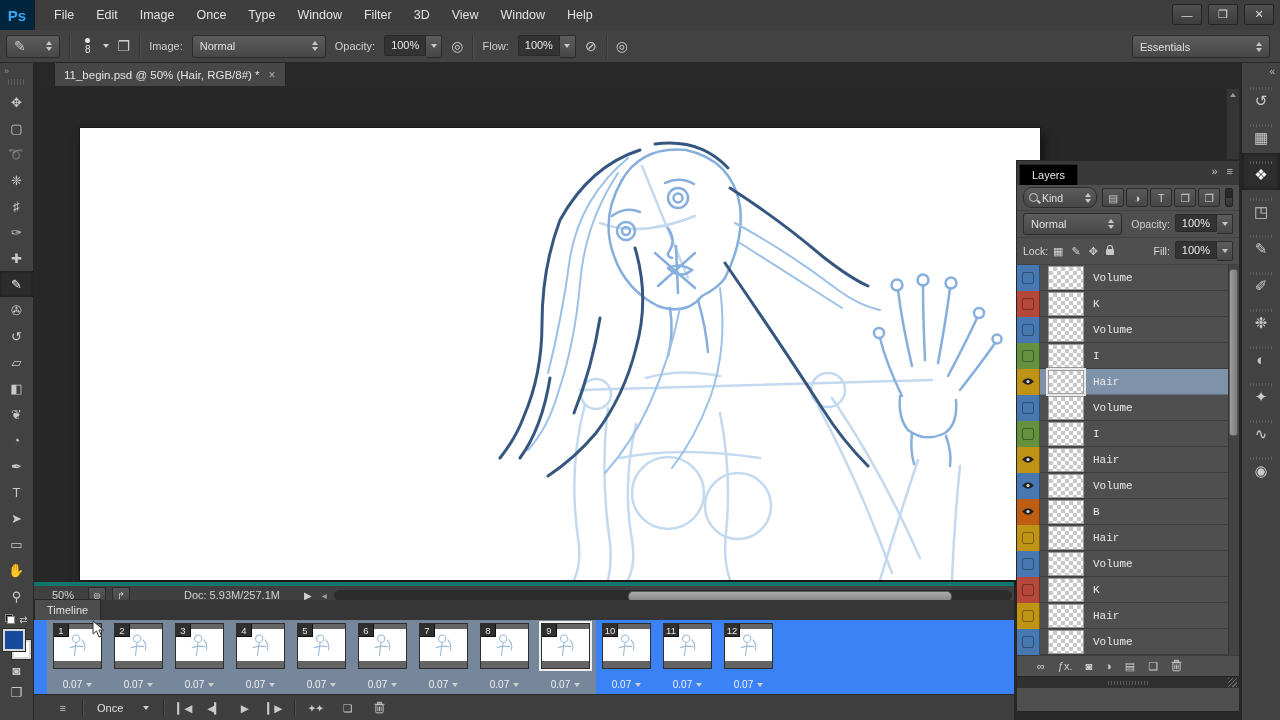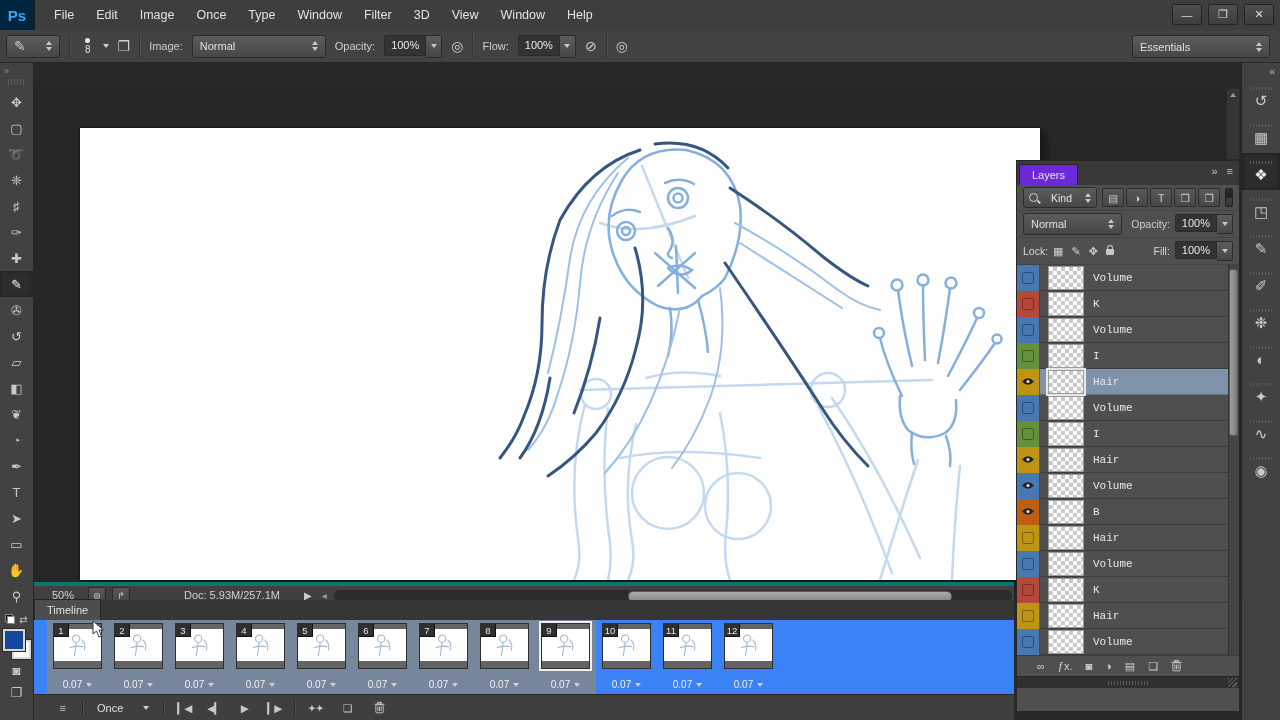--- a/index.html
+++ b/index.html
@@ -88,25 +88,25 @@
   .fnum{position:absolute;left:0;top:0;min-width:12px;height:12px;padding:0 1px;background:#2f2f2f;border-right:1px solid #111;
         border-bottom:1px solid #111;color:#e8e8e8;font-size:9.5px;display:flex;align-items:center;justify-content:center;}
   .fdelay{position:absolute;left:0;bottom:4px;width:100%;text-align:center;font-size:10px;color:#f0f0f0;}
   #tl-controls{height:25px;background:#3f3f3f;border-top:1px solid #2a2a2a;display:flex;align-items:center;padding-left:16px;gap:4px;}
   .tl-btn{min-width:24px;height:20px;display:flex;align-items:center;justify-content:center;color:#c9c9c9;font-size:10.5px;letter-spacing:-1px;}
   .tl-sep{width:1px;height:16px;background:#2e2e2e;box-shadow:1px 0 0 #4c4c4c;margin:0 4px;}
   #loop-dd{display:flex;align-items:center;gap:16px;padding:0 6px;color:#e0e0e0;font-size:11px;}
   
   #layers-panel{left:1016px;top:160px;width:224px;height:552px;background:#4f4f4f;border:1px solid #262626;box-sizing:border-box;z-index:10;}
   #lp-tabstrip{height:24px;background:#393939;display:flex;align-items:flex-end;position:relative;}
-  #lp-tab{height:20px;background:#6d28d9;padding:0 12px;display:flex;align-items:center;font-size:11px;color:#e5e5e5;border:1px solid #262626;border-bottom:none;margin-left:2px;}
+  #lp-tab{height:20px;background:#000000;padding:0 12px;display:flex;align-items:center;font-size:11px;color:#e5e5e5;border:1px solid #262626;border-bottom:none;margin-left:2px;}
   #lp-tab-icons{position:absolute;right:6px;top:4px;display:flex;gap:9px;color:#c5c5c5;font-size:11px;}
   .lp-row{display:flex;align-items:center;padding:0 6px;border-bottom:1px solid #434343;box-sizing:border-box;gap:5px;}
   #lp-filter{height:26px;}
-  #kind-dd{width:76px;height:19px;gap:13px;padding:0 5px;}
+  #kind-dd{width:76px;height:19px;gap:4px;padding:0 5px;border-radius:9px;}
   .mini-mag{width:7px;height:7px;border:1.5px solid #ccc;border-radius:50%;position:relative;flex:none;}
   .mini-mag::after{content:"";position:absolute;width:4px;height:1.5px;background:#ccc;transform:rotate(45deg);right:-3.5px;bottom:-1.5px;}
   .filt-btn{width:20px;height:17px;background:linear-gradient(#585858,#474747);border:1px solid #2c2c2c;border-radius:2px;
             display:flex;align-items:center;justify-content:center;font-size:10.5px;color:#d0d0d0;}
   #filt-toggle{width:7px;height:17px;margin-left:auto;background:linear-gradient(#2c2c2c,#222 50%,#444 50%,#333);border:1px solid #222;border-radius:2px;}
   #lp-blend{height:27px;}
   #blend-dd{width:108px;height:20px;}
   #lp-unify,#lp-lock{height:27px;font-size:10.5px;}
   .uicon{font-size:11px;color:#cfcfcf;}
   .cb{width:13px;height:13px;background:#3a3a3a;border:1px solid #272727;border-radius:2px;color:#e8e8e8;font-size:10px;
@@ -293,20 +293,26 @@
       <span>⇄</span>
     </div>
     <div id="swatches">
       <span id="bg-swatch" class="abs" style="background: rgb(255, 255, 255);"></span>
       <span id="fg-swatch" class="abs" style="background: rgb(21, 73, 156);"></span>
     </div>
     <div class="tool-misc">◙</div>
     <div class="tool-misc">❐</div>
   </div>
 
+  <div id="tabbar" class="abs">
+    <div id="doc-tab">
+      <span>11_begin.psd @ 50% (Hair, RGB/8#) *</span>
+      <span id="tab-close">×</span>
+    </div>
+  </div>
 
   <div id="pasteboard" class="abs"></div>
   <div id="canvas" class="abs">
     <svg width="960" height="452" viewBox="0 0 960 452">
       <g fill="none" stroke-linecap="round">
 
         <g stroke="#bdd5ee" stroke-width="2.5" opacity="0.9">
           <path d="M562,38 Q585,95 608,150"></path>
           <path d="M520,95 Q560,110 615,88"></path>
           <path d="M500,262 L852,252"></path>

